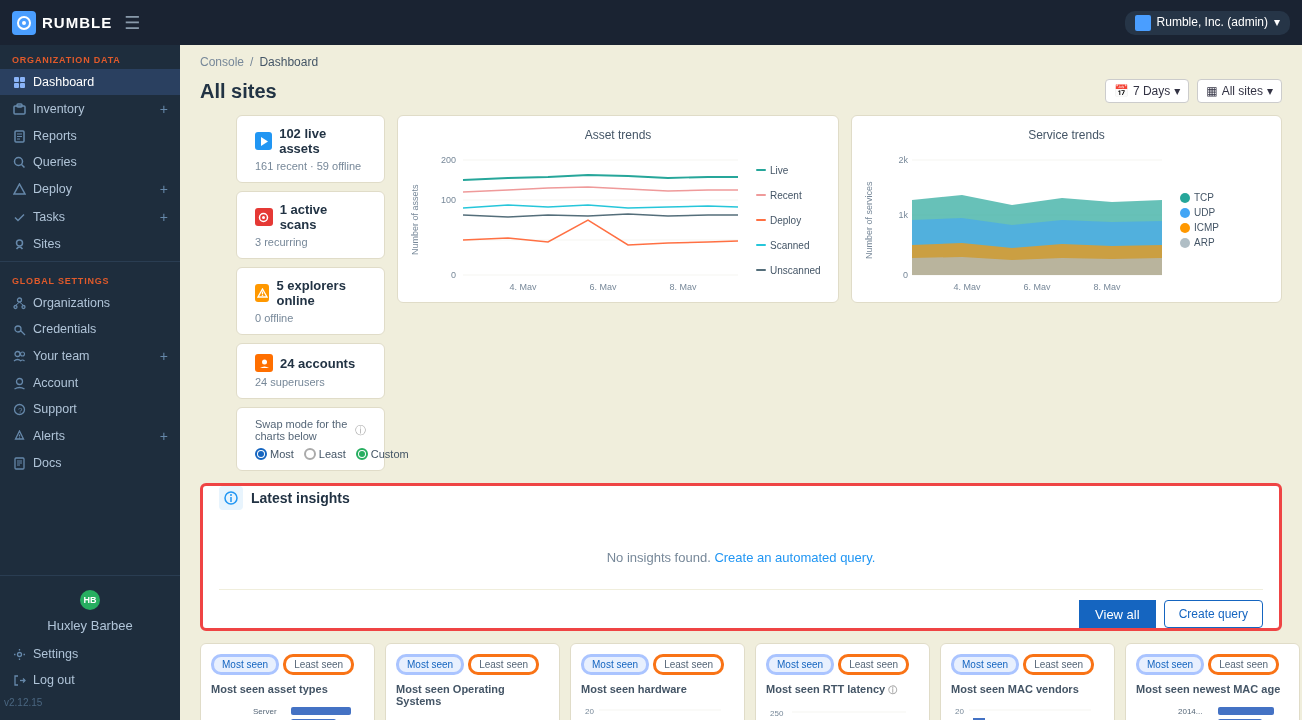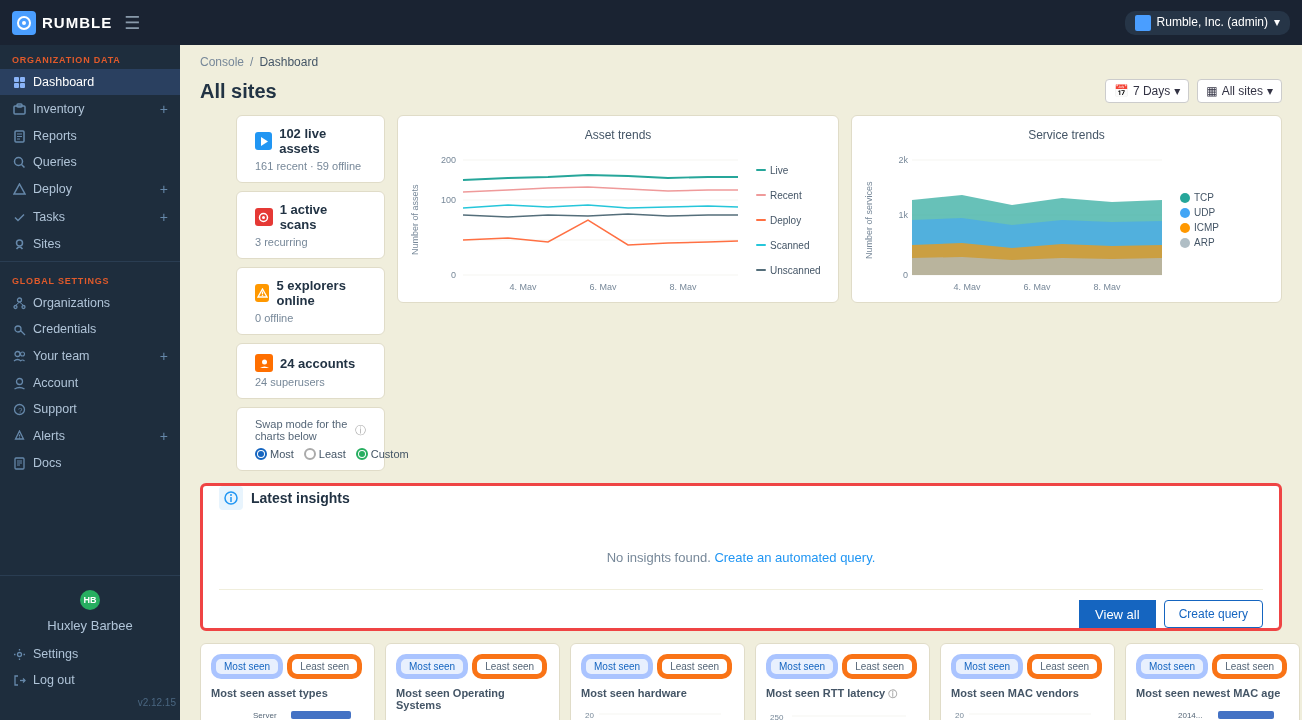--- a/index.html
+++ b/index.html
@@ -88,21 +88,21 @@
     .user-avatar {
       width: 20px; height: 20px;
       border-radius: 50%;
       background: #27ae60;
       display: flex; align-items: center; justify-content: center;
       color: white; font-size: 9px; font-weight: bold;
     }
     .version-text {
       color: #4a6680;
       font-size: 10px;
-      text-align: right;
+      text-align: left;
       padding: 4px;
     }
 
     
     .content {
       flex: 1;
       overflow-y: auto;
       padding: 0;
       background: #f0eedc;
     }
@@ -201,21 +201,21 @@
       border: 1px solid #e0dcc8;
       min-width: 175px;
       flex: 1;
       padding: 10px;
     }
     .tab-row { display: flex; gap: 4px; margin-bottom: 8px; }
     .tab-btn {
       font-size: 10px;
       padding: 2px 8px;
       border-radius: 10px;
-      border: 5px solid #f97316;
+      border: 3px solid #f97316;
       background: white;
       cursor: pointer;
       color: #556677;
     }
     .tab-btn.active { background: #e8f0fe; color: #1565c0; border-color: #aac4ff; }
     .bottom-card-title { font-size: 11px; color: #445566; font-weight: 600; margin-bottom: 8px; }
 
     
     .axis-label { font-size: 9px; fill: #778899; }
     .grid-line { stroke: #e8e8e0; stroke-width: 0.5; }

